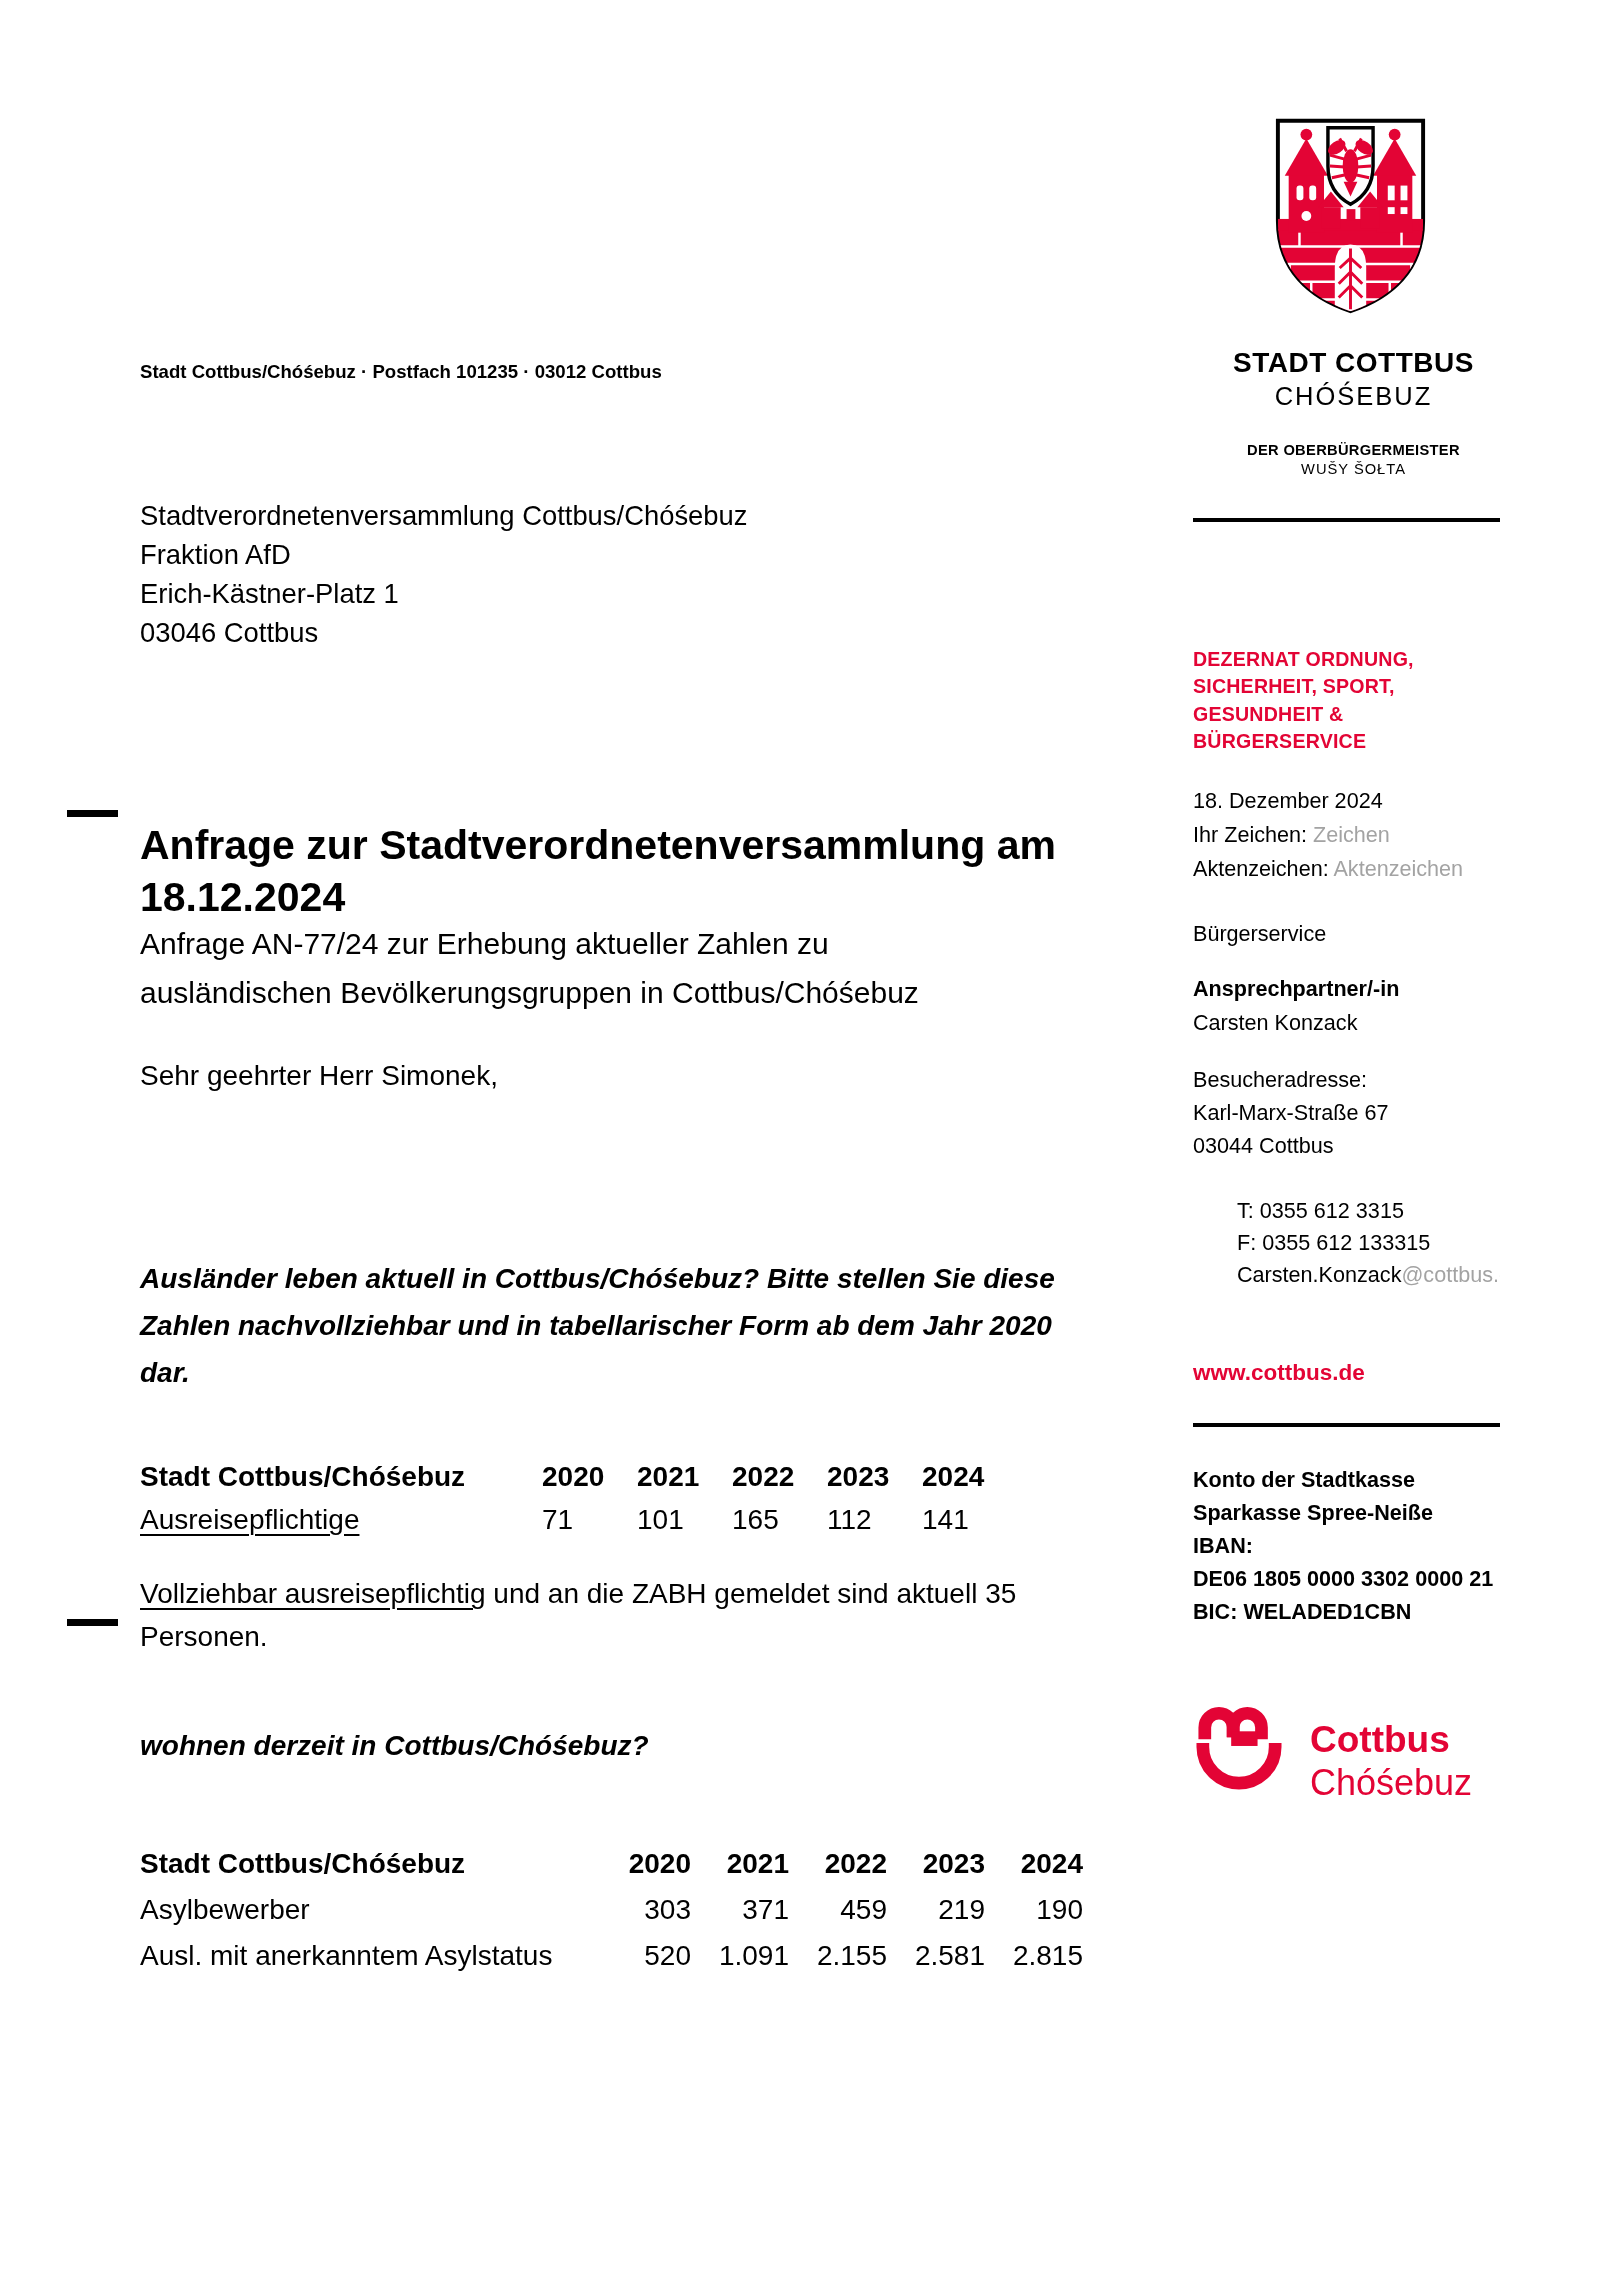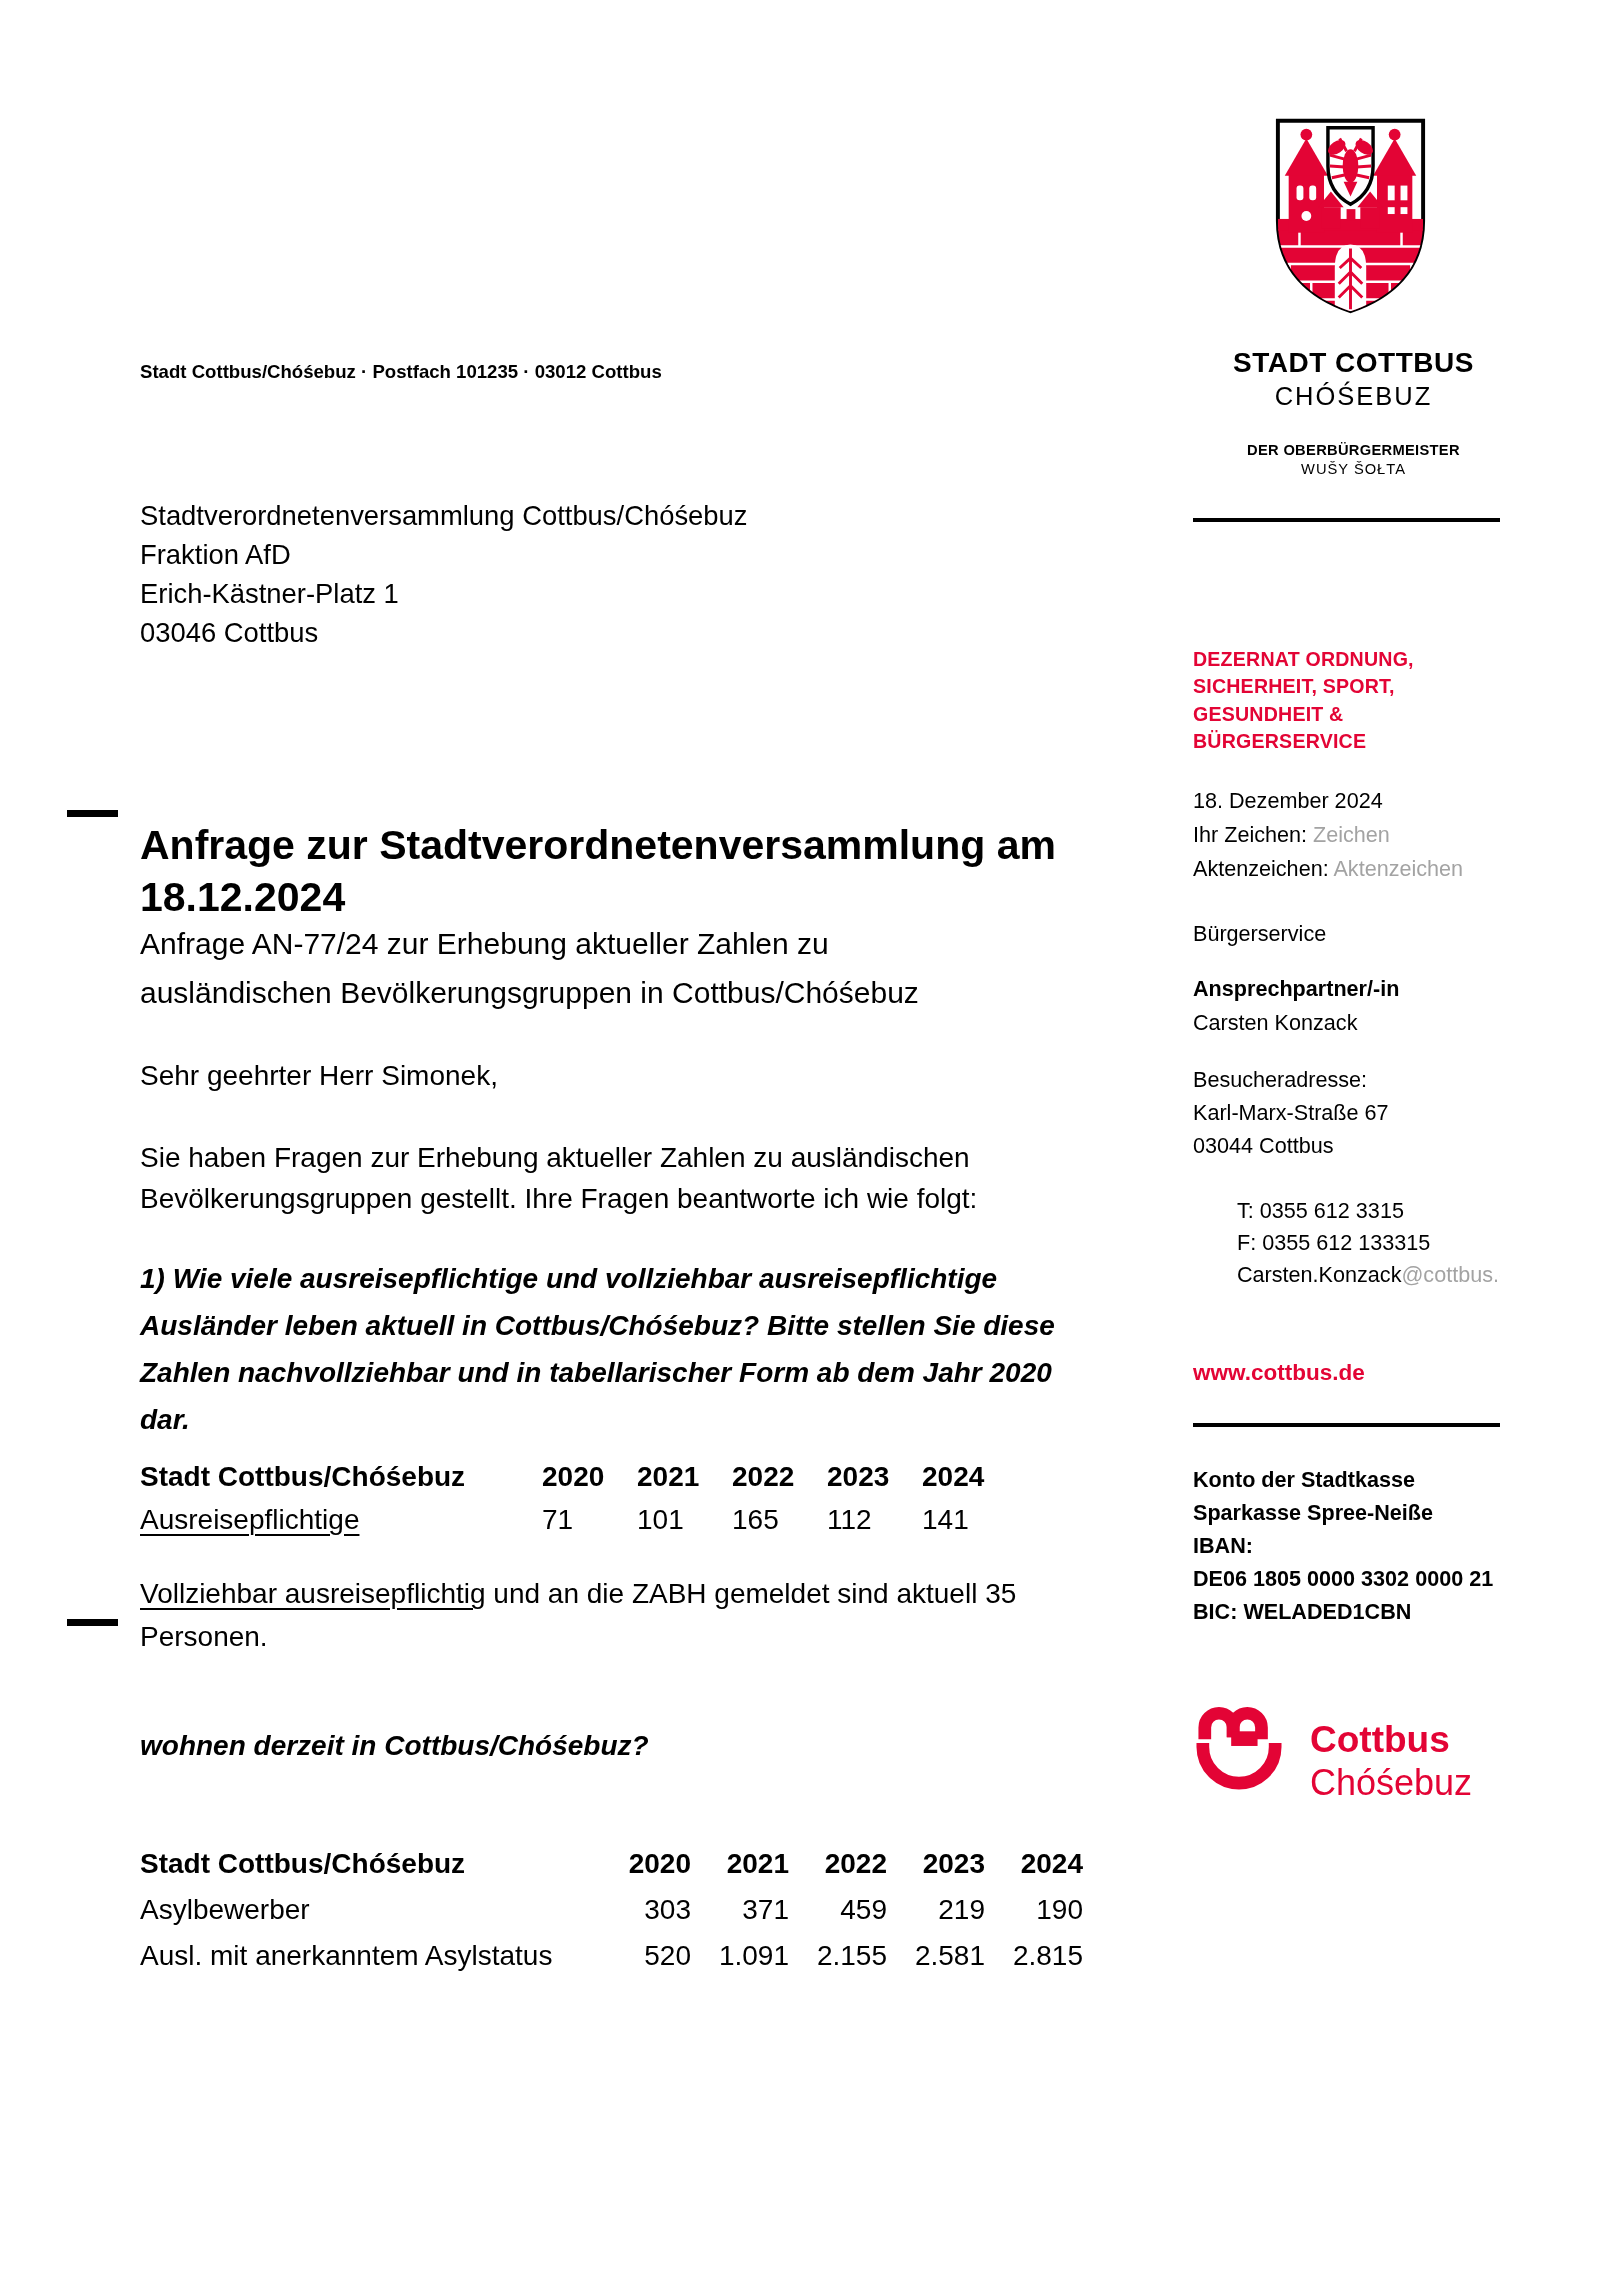--- a/index.html
+++ b/index.html
@@ -80,27 +80,22 @@
     <div>Anfrage zur Stadtverordnetenversammlung am</div>
     <div>18.12.2024</div>
   </div>
   <div class="abs subtitle">
     <div>Anfrage AN-77/24 zur Erhebung aktueller Zahlen zu</div>
     <div>ausländischen Bevölkerungsgruppen in Cottbus/Chóśebuz</div>
   </div>
 
   <div class="abs salutation">Sehr geehrter Herr Simonek,</div>
 
-  <div class="abs intro">
-    <div>Sie haben Fragen zur Erhebung aktueller Zahlen zu ausländischen</div>
-    <div>Bevölkerungsgruppen gestellt. Ihre Fragen beantworte ich wie folgt:</div>
-  </div>
 
   <div class="abs q q1">
-    <div>1) Wie viele ausreisepflichtige und vollziehbar ausreisepflichtige</div>
     <div>Ausländer leben aktuell in Cottbus/Chóśebuz? Bitte stellen Sie diese</div>
     <div>Zahlen nachvollziehbar und in tabellarischer Form ab dem Jahr 2020</div>
     <div>dar.</div>
   </div>
 
   <table class="abs t1">
     <tbody>
         <tr>
       <th class="lbl bold">Stadt Cottbus/Chóśebuz</th>
       <th class="yr bold">2020</th>

